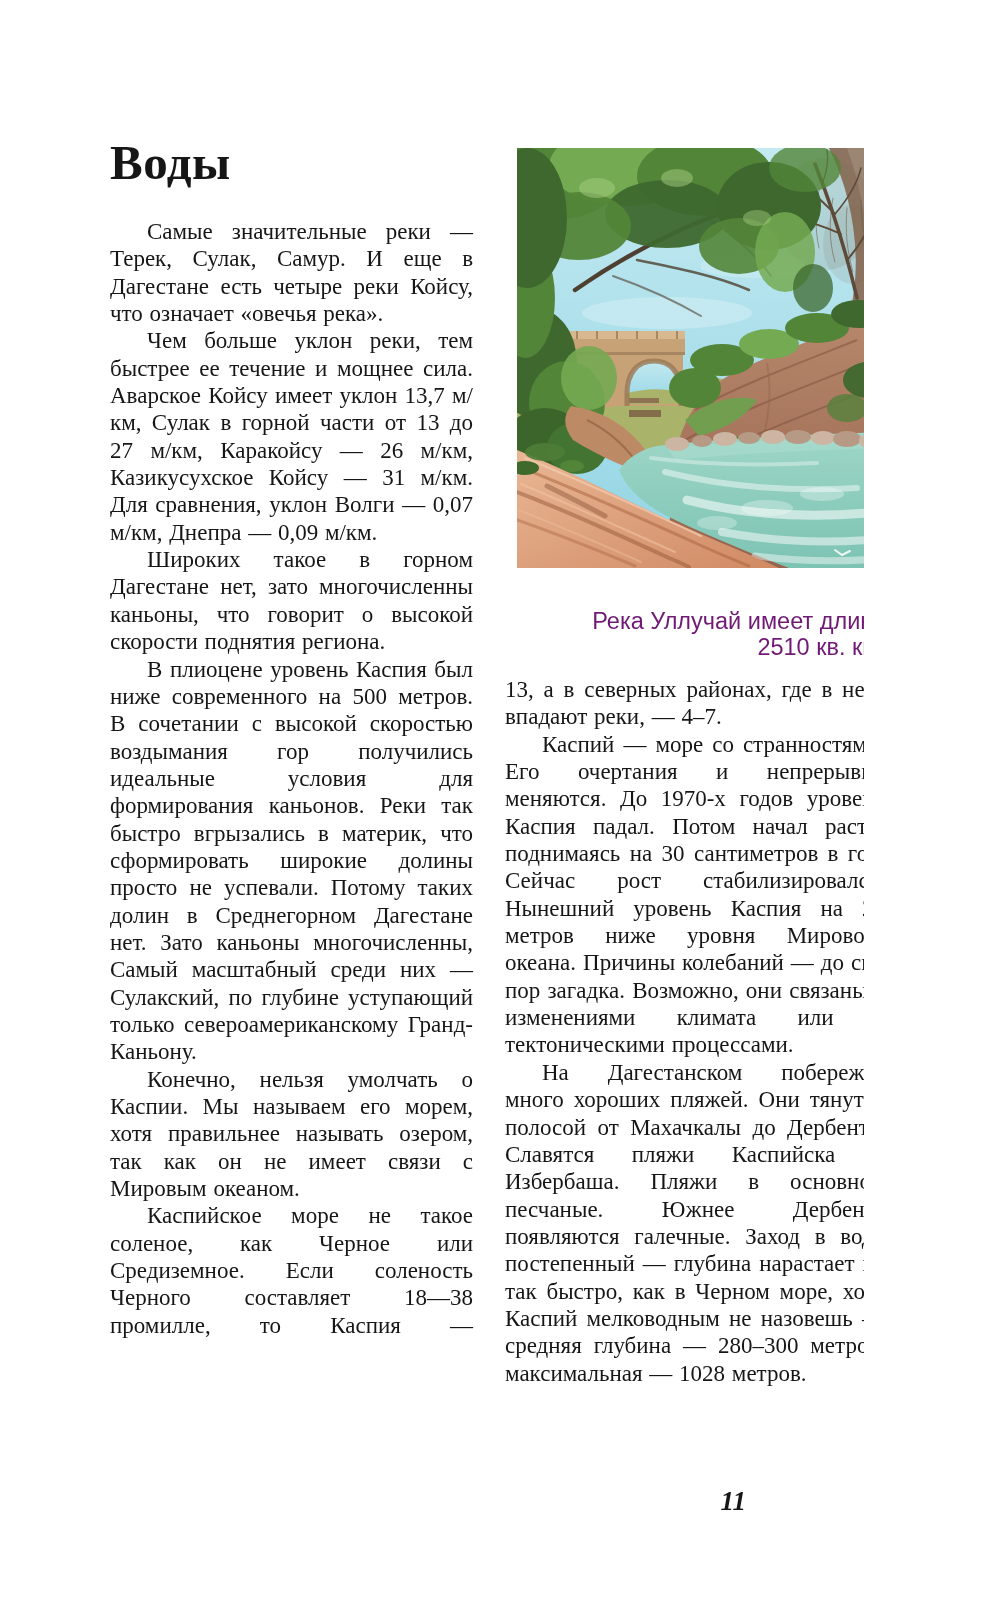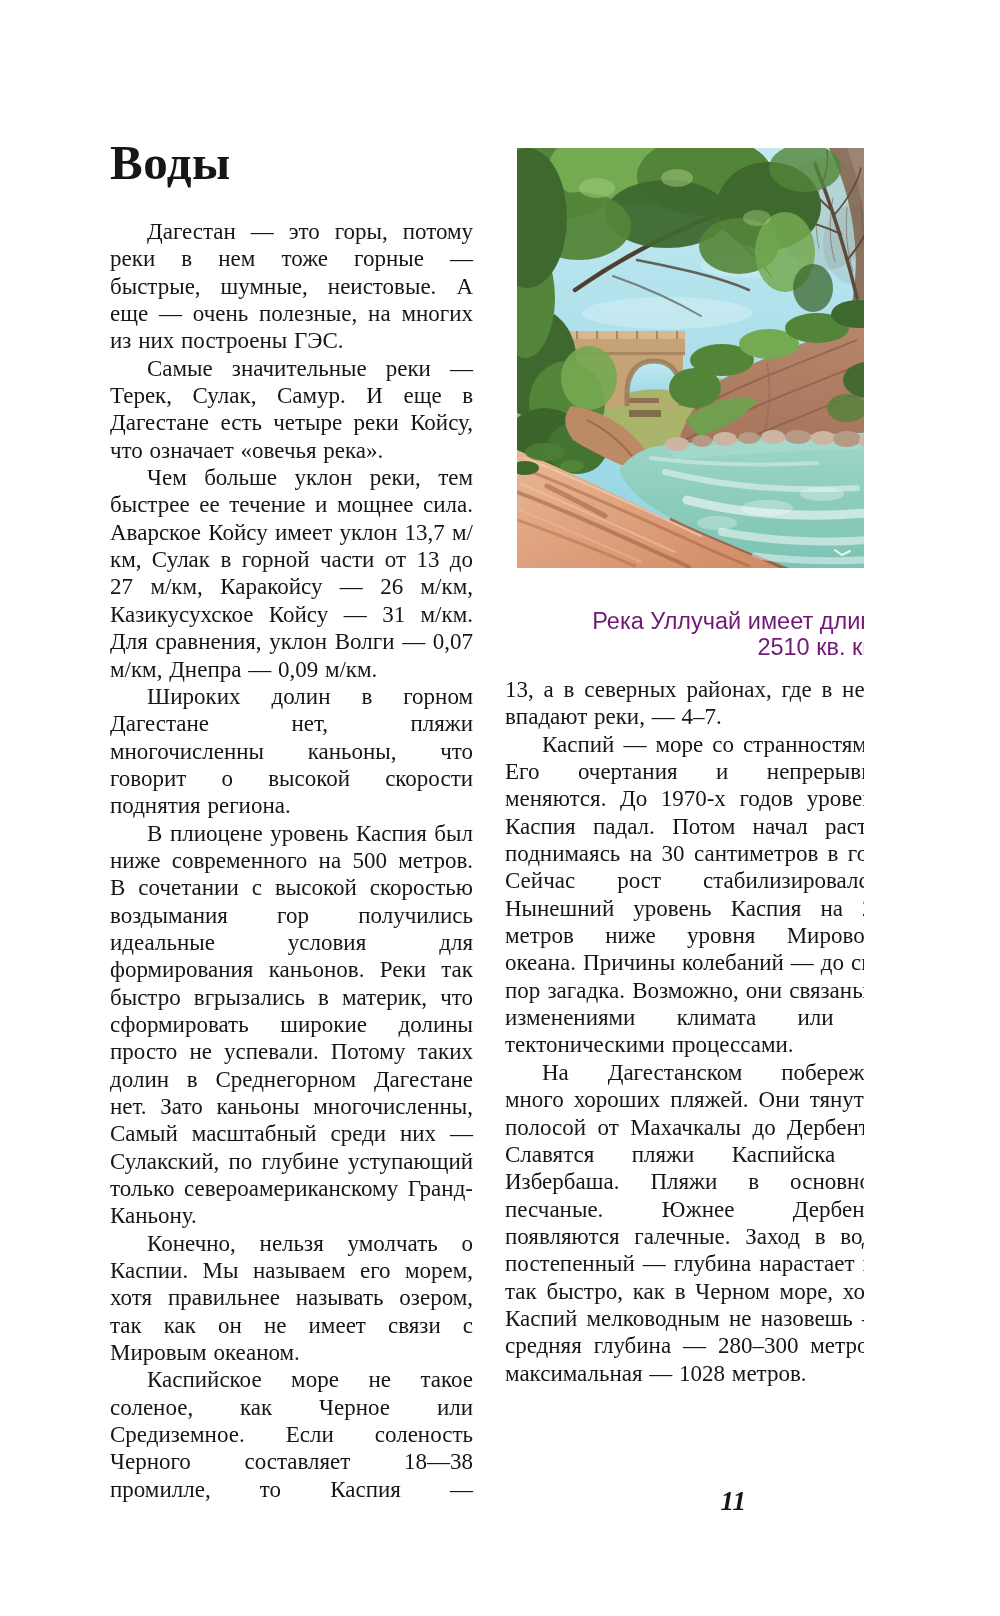--- a/index.html
+++ b/index.html
@@ -35,24 +35,23 @@
   }
 </style>
 </head>
 <body>
 
 <div class="page">
 
   <h1 class="page-title">Воды</h1>
 
   <div class="col-left body-text">
-    <p>Дагестан — это горы, потому реки в нем тоже горные — быстрые, шумные, неистовые. А еще — очень полезные, на многих из них построены ГЭС.</p>
     <p>Самые значительные реки — Терек, Сулак, Самур. И еще в Дагестане есть четыре реки Койсу, что означает «овечья река».</p>
     <p>Чем больше уклон реки, тем быстрее ее течение и мощнее сила. Аварское Койсу имеет уклон 13,7 м/км, Сулак в горной части от 13 до 27 м/км, Каракойсу — 26 м/км, Казикусухское Койсу — 31 м/км. Для сравнения, уклон Волги — 0,07 м/км, Днепра — 0,09 м/км.</p>
-    <p>Широких долин в горном Дагестане нет, пляжи многочисленны каньоны, что говорит о высокой скорости поднятия региона.</p>
+    <p>Широких такое в горном Дагестане нет, зато многочисленны каньоны, что говорит о высокой скорости поднятия региона.</p>
     <p>В плиоцене уровень Каспия был ниже современного на 500 метров. В сочетании с высокой скоростью воздымания гор получились идеальные условия для формирования каньонов. Реки так быстро вгрызались в материк, что сформировать широкие долины просто не успевали. Потому таких долин в Среднегорном Дагестане нет. Зато каньоны многочисленны, Самый масштабный среди них — Сулакский, по глубине уступающий только североамериканскому Гранд-Каньону.</p>
     <p>Конечно, нельзя умолчать о Каспии. Мы называем его морем, хотя правильнее называть озером, так как он не имеет связи с Мировым океаном.</p>
     <p class="runover">Каспийское море не такое соленое, как Черное или Средиземное. Если соленость Черного составляет 18—38 промилле, то Каспия —</p>
   </div>
 
   <div class="col-right">
 
     <figure class="photo-figure">
       <svg class="photo" viewBox="0 0 372 420" preserveAspectRatio="none" role="img">
         <defs>

